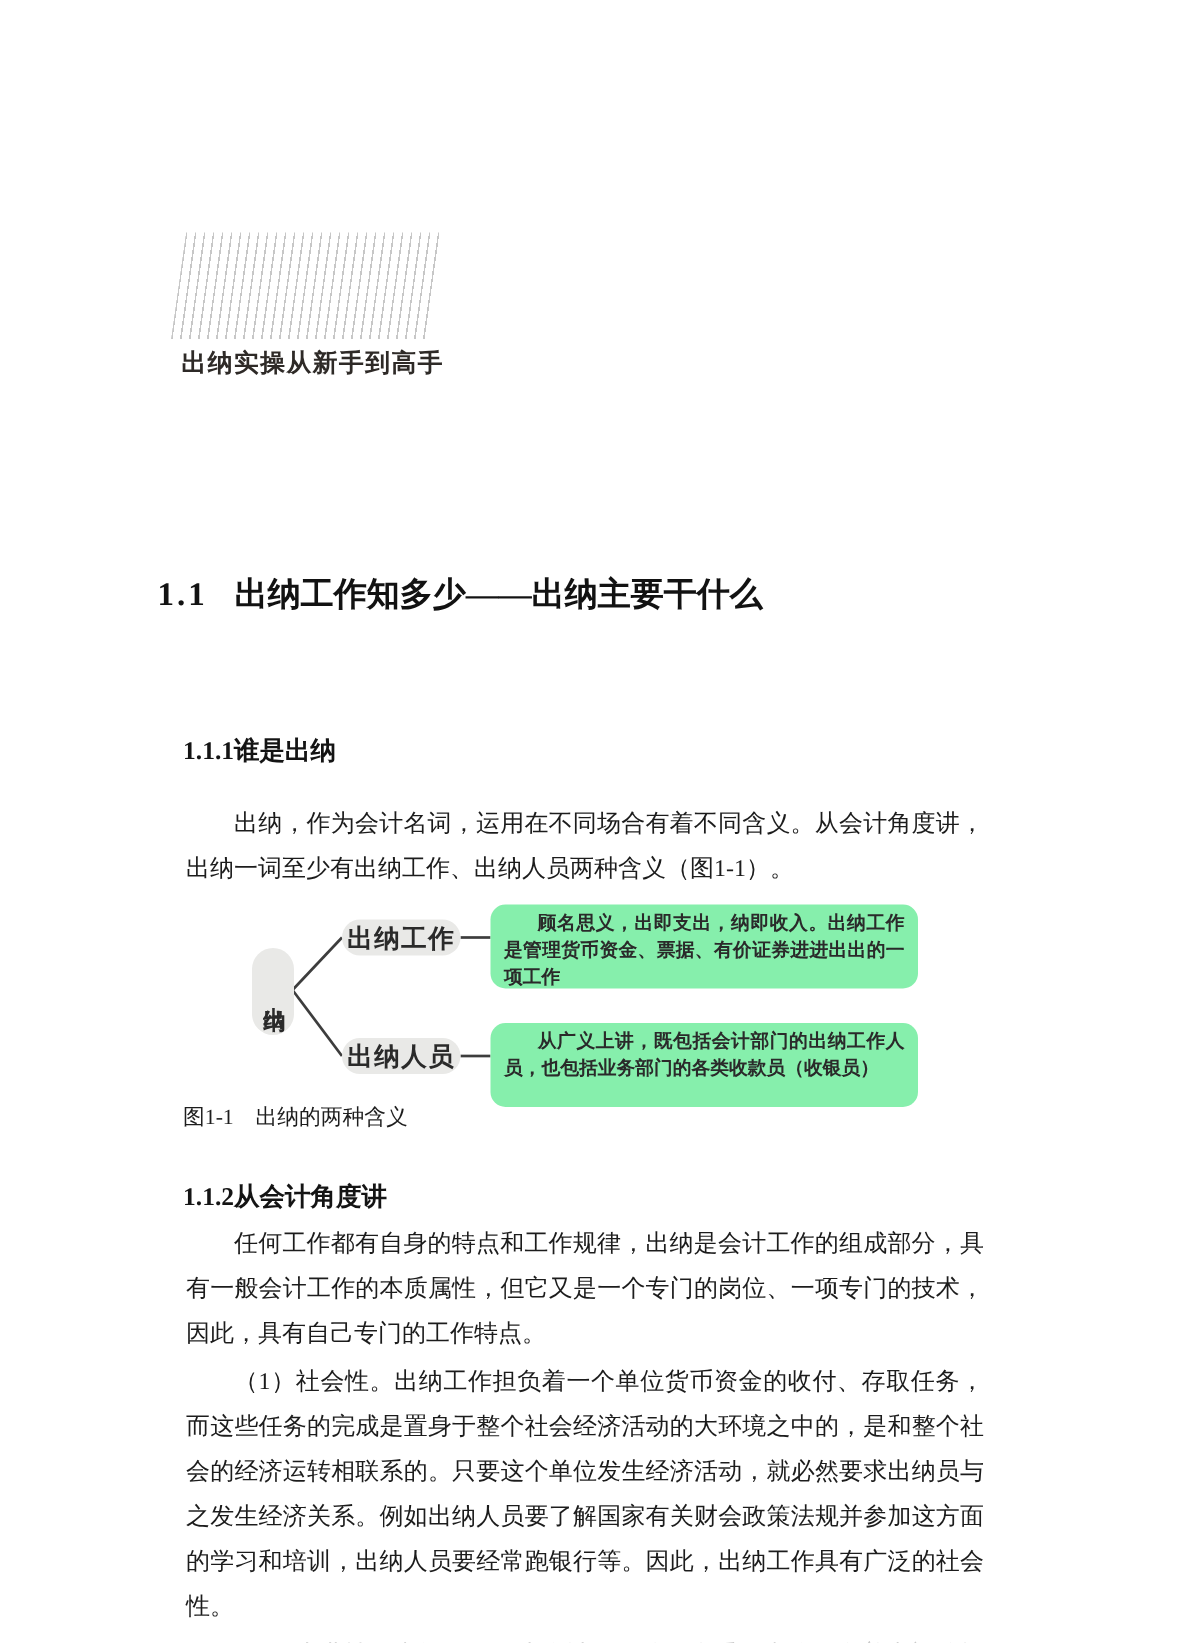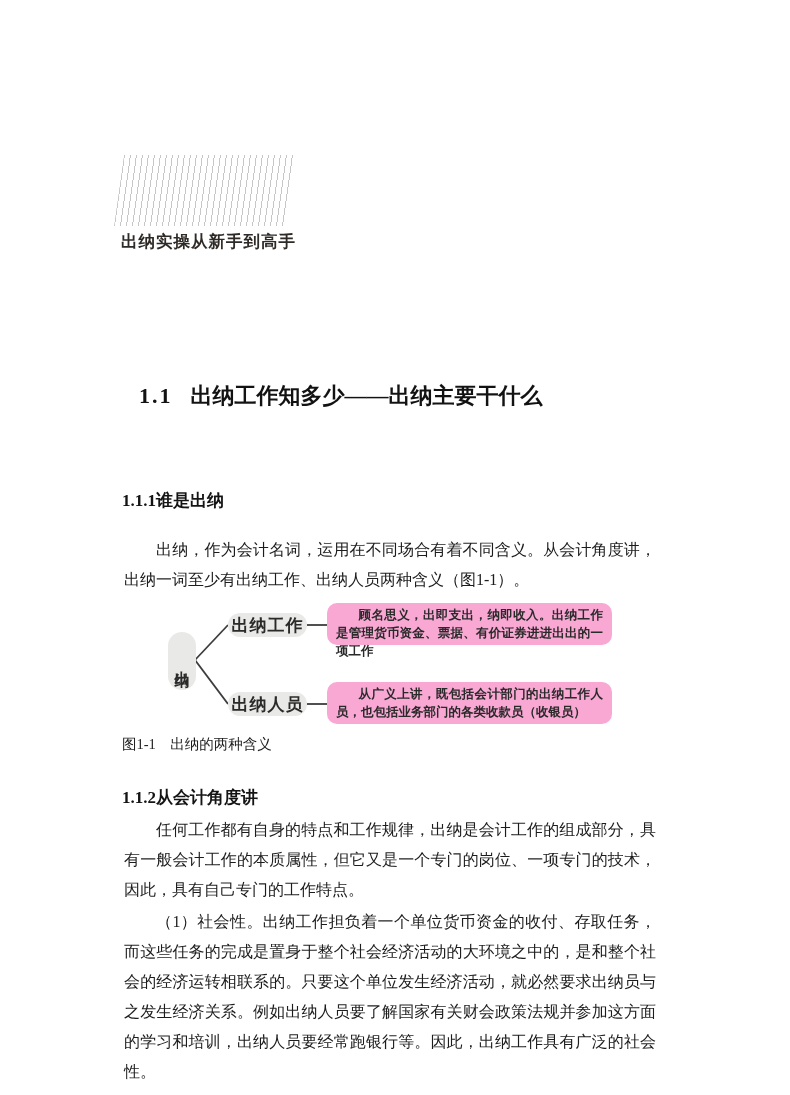--- a/index.html
+++ b/index.html
@@ -18,21 +18,21 @@
     transform:skewX(-8deg); transform-origin:0 100%;
     background:repeating-linear-gradient(90deg,#c7c7c7 0,#c7c7c7 1px,transparent 1px,transparent 6px);
   }
   .book-title {
     position:absolute; left:121px; top:231px;
     font-family:"Liberation Sans","DejaVu Sans",sans-serif;
     font-weight:bold; font-size:16.5px; letter-spacing:1px; color:#2e2a27;
   }
   
   .h1 {
-    position:absolute; left:139px; top:381px;
+    position:absolute; left:105px; top:381px;
     font-weight:bold; font-size:22px; color:#121212;
     font-family:"Liberation Serif","DejaVu Serif",serif;
   }
   .h1 .num { margin-right:18px; letter-spacing:2px; }
   .h2 { position:absolute; left:122px; font-size:17px; color:#141414; }
   .h2 .num { font-family:"Liberation Serif","DejaVu Serif",serif; font-weight:bold; }
   .h2 .ttl { font-family:"Liberation Sans","DejaVu Sans",sans-serif; font-weight:bold;margin-top:24px; }
   .h2.sub1 { top:489px; }
   .h2.sub2 { top:786px; }
   
@@ -54,22 +54,22 @@
   }
   .root-node {
     left:18px; top:34px; width:28px; height:58px; border-radius:14px;
     font-size:15px; line-height:18px;
     writing-mode:vertical-rl; text-orientation:upright; letter-spacing:2px;
   }
   .mid-node { width:79px; height:24px; border-radius:12px; font-size:17px; letter-spacing:1px; }
   .mid-node.n1 { left:78px; top:15px; }
   .mid-node.n2 { left:78px; top:94px; }
   .desc-box {
-    position:absolute; left:177px; width:285px; height:42px;
-    background:#f9a8d4; border-radius:10px;
+    position:absolute; left:177px; width:285px; height:56px;
+    background:#86efac; border-radius:10px;
     font-size:12.5px; line-height:18px; font-weight:bold; color:#2a2a2a;
     padding:3px 9px 0 9px; text-indent:1.8em; text-align:justify;
   }
   .desc-box.b1 { top:5px; }
   .desc-box.b2 { top:84px; }
   .caption {
     position:absolute; left:122px; top:735px; width:536px;
     text-align:left; font-size:14.5px; color:#1d1d1d;
   }
 </style>

